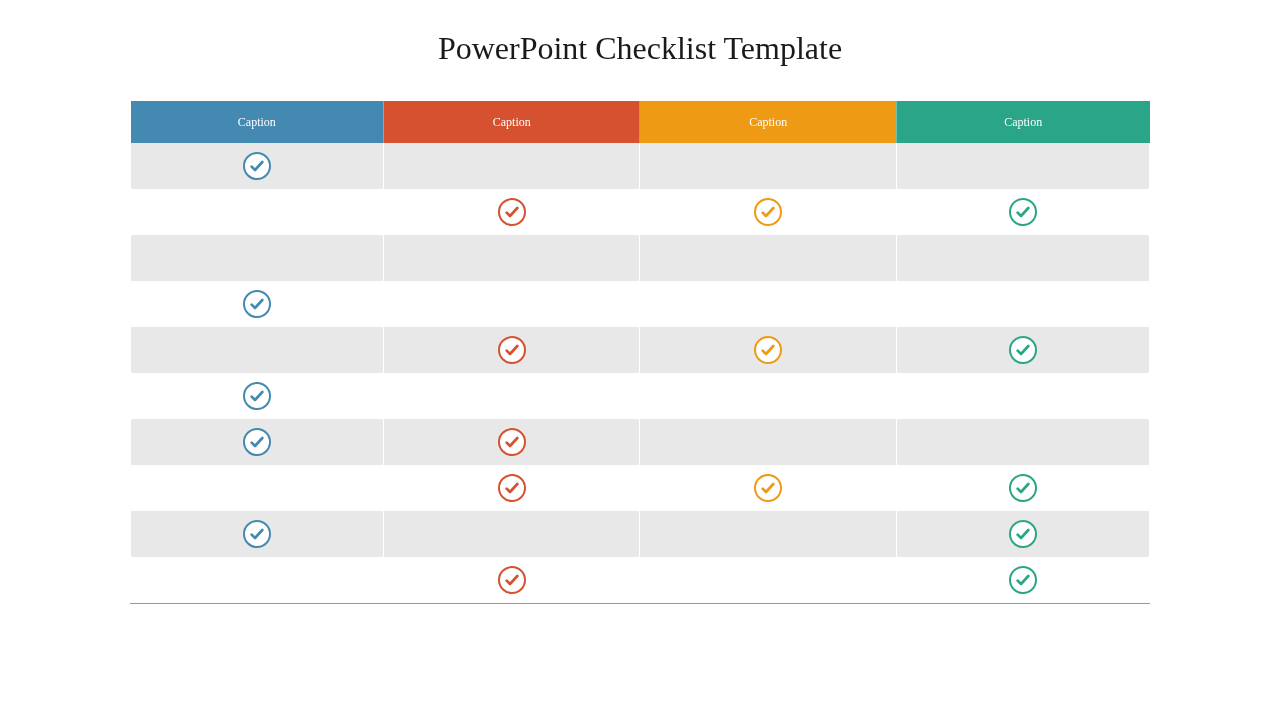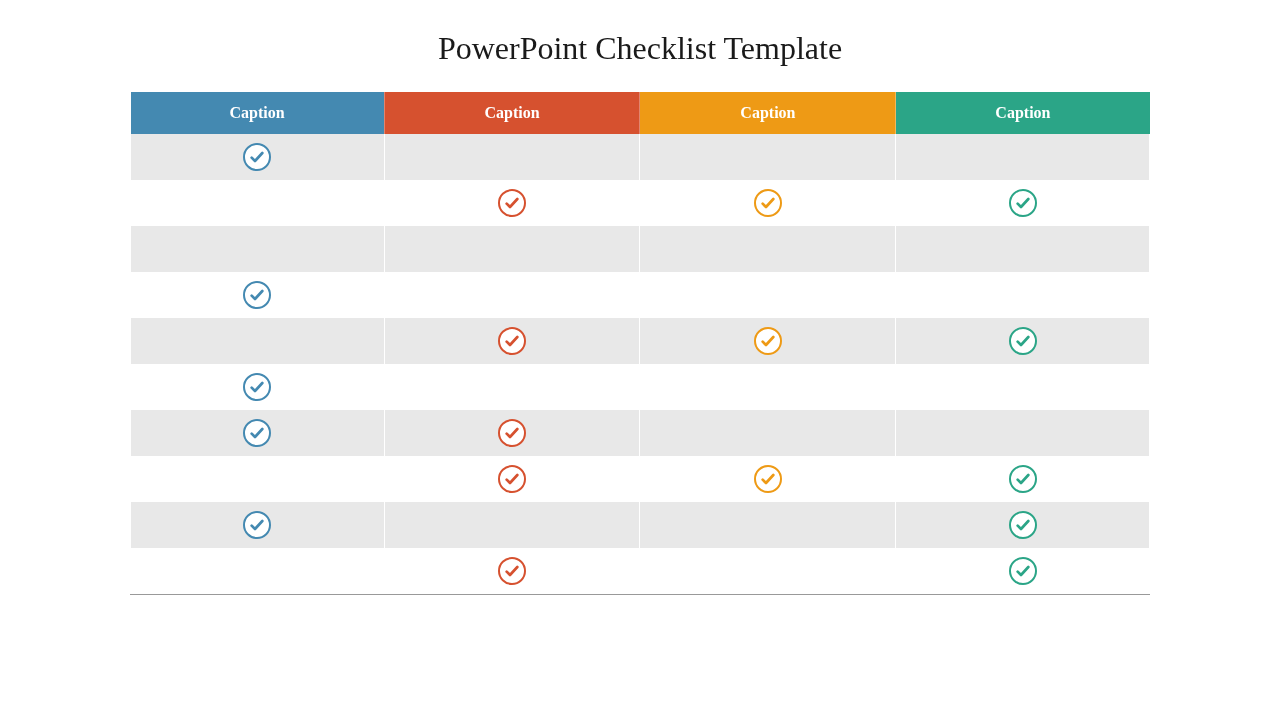--- a/index.html
+++ b/index.html
@@ -13,36 +13,36 @@
     .slide {
       width: 100%;
       height: 100%;
       padding: 30px 0 0 0;
     }
     .title {
       text-align: center;
       font-size: 32px;
       font-weight: normal;
       color: #1a1a1a;
-      margin-bottom: 25px;
+      margin-bottom: 34px;
       font-family: Georgia, serif;
     }
     .table-wrap {
       width: 1020px;
       margin: 0 auto;
     }
     table {
       width: 100%;
       border-collapse: collapse;
     }
     th {
       height: 42px;
       color: #ffffff;
-      font-weight: bold;
-      font-size: 16px;
+      font-weight: normal;
+      font-size: 12px;
       font-family: Georgia, serif;
       border-left: 1px solid rgba(255,255,255,0.3);
       border-right: 1px solid rgba(255,255,255,0.3);
     }
     th:first-child { border-left: none; }
     th:last-child { border-right: none; }
     td {
       height: 46px;
       text-align: center;
       vertical-align: middle;

